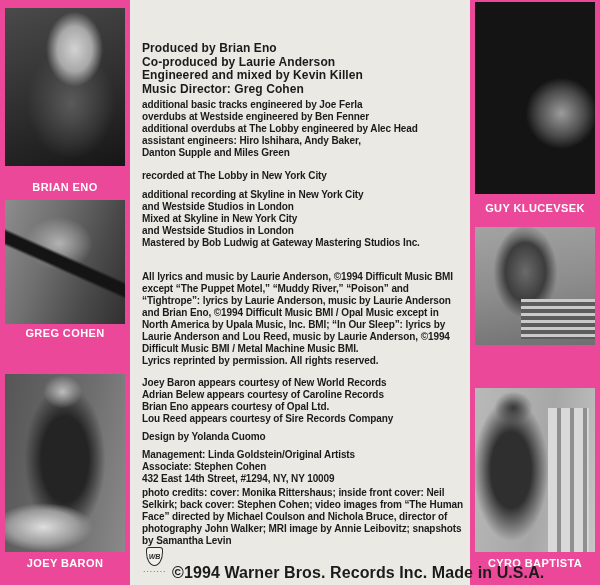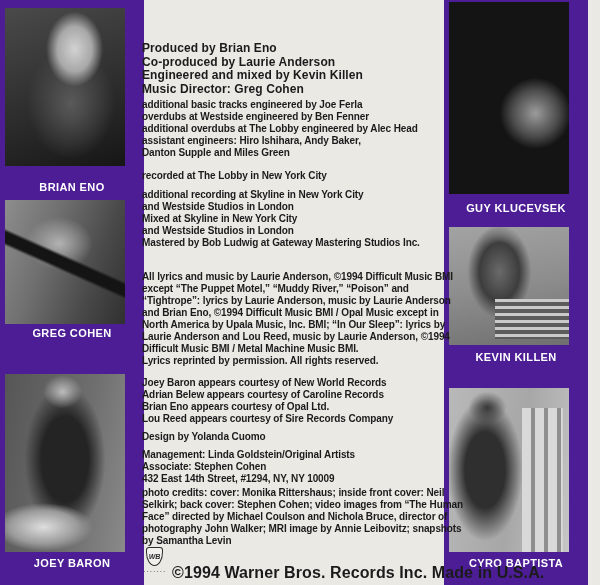--- a/index.html
+++ b/index.html
@@ -10,27 +10,27 @@
     height: 585px;
     background: #ebe9e4;
     overflow: hidden;
     font-family: "Liberation Sans", sans-serif;
   }
 
   
   .strip {
     position: absolute;
     top: 0;
-    width: 144px;
+    width: 130px;
     height: 585px;
-    background: #4c1d95;
+    background: #ec4899;
     padding-left: 36px;
   }
   .strip.left  { left: 0; }
-  .strip.right { left: 444px; }
+  .strip.right { left: 470px; }
 
   .photo {
     position: absolute;
     left: 5px;
     width: 120px;
     background: #555;
   }
   .caption {
     position: absolute;
     left: 0;
@@ -152,21 +152,20 @@
     <div class="photo" id="p-cohen"></div>
     <div class="caption" style="top:327px">GREG COHEN</div>
     <div class="photo" id="p-baron"></div>
     <div class="caption" style="top:557px">JOEY BARON</div>
   </div>
 
   <div class="strip right">
     <div class="photo" id="p-guy"></div>
     <div class="caption" style="top:202px">GUY KLUCEVSEK</div>
     <div class="photo" id="p-kevin"></div>
-    <div class="caption" style="top:351px">KEVIN KILLEN</div>
     <div class="photo" id="p-cyro"></div>
     <div class="caption" style="top:557px">CYRO BAPTISTA</div>
   </div>
 
   <div class="block lg" id="b-main">Produced by Brian Eno
 Co-produced by Laurie Anderson
 Engineered and mixed by Kevin Killen
 Music Director: Greg Cohen</div>
   <div class="block sm" id="b-eng">additional basic tracks engineered by Joe Ferla
 overdubs at Westside engineered by Ben Fenner

